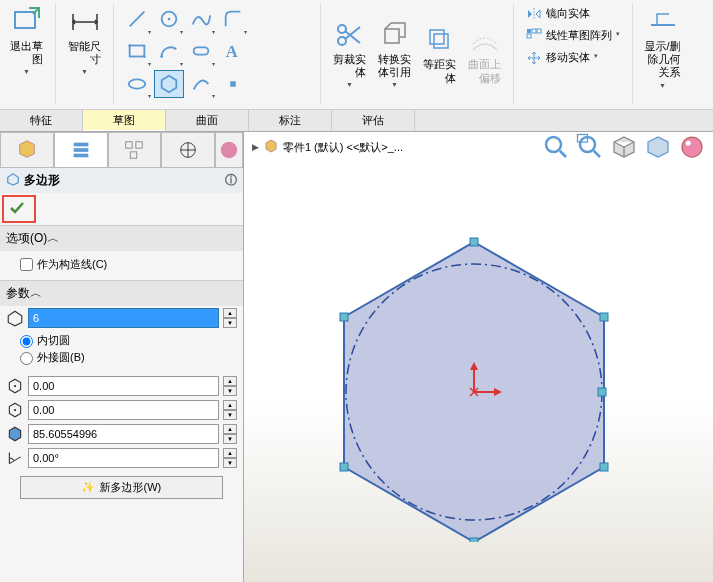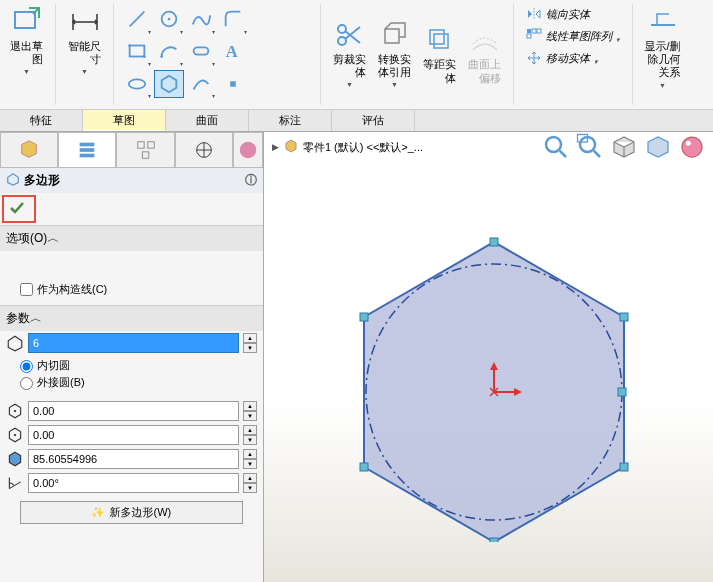--- a/index.html
+++ b/index.html
@@ -72,26 +72,25 @@
     .shape-cell .mini-drop { position: absolute; bottom: -1px; right: 1px; font-size: 6px; color:#555;}
     
     .small-btn-col {
       display: flex;
       flex-direction: column;
       gap: 2px;
       padding: 2px;
     }
     .small-btn {
       display: flex;
-      align-items: flex-end;
+      align-items: flex-start;
       padding: 2px 4px;
       cursor: pointer;
       font-size: 11px;
       gap: 4px;
-      font-style: italic;
     }
     .small-btn .sico { width: 16px; height: 16px; display:inline-flex;align-items:center;justify-content:center;}
     .disabled { color: #aaa; }
     .disabled svg { opacity: 0.4; }
     
     
     .ribbon-tabs {
       height: 22px;
       background: #e8e8e8;
       display: flex;
@@ -106,21 +105,21 @@
     .ribbon-tab.active { background: #fef9c3; border-bottom: 1px solid #fff;}
     
     
     .main {
       display: flex;
       height: calc(100% - 132px);
     }
     
     
     .left-panel {
-      width: 264px;
+      width: 244px;
       border-right: 1px solid #aaa;
       background: #f5f5f5;
       display: flex;
       flex-direction: column;
     }
     .panel-tabs {
       height: 36px;
       display: flex;
       background: #e8e8e8;
     }
@@ -157,21 +156,21 @@
     .section-header {
       display: flex;
       align-items: center;
       justify-content: flex-start;
       padding: 4px 6px;
       font-size: 12px;
       background: #e6e6e6;
       border-top: 1px solid #ccc;
     }
     .section-body { padding: 6px 8px 8px 20px; }
-    .checkbox-row { display: flex; gap: 4px; font-size: 11px; margin-top: 25px;}
+    .checkbox-row { display: flex; gap: 4px; font-size: 11px;}
     .radio-row { display: flex; align-items: flex-end; gap: 4px; font-size: 11px; padding: 1px 0;}
     
     .param-row {
       display: flex;
       align-items: center;
       gap: 4px;
       padding: 2px 6px;
     }
     .param-icon { width: 18px; height: 18px; display:flex;align-items:center;justify-content:center;}
     .param-input {

